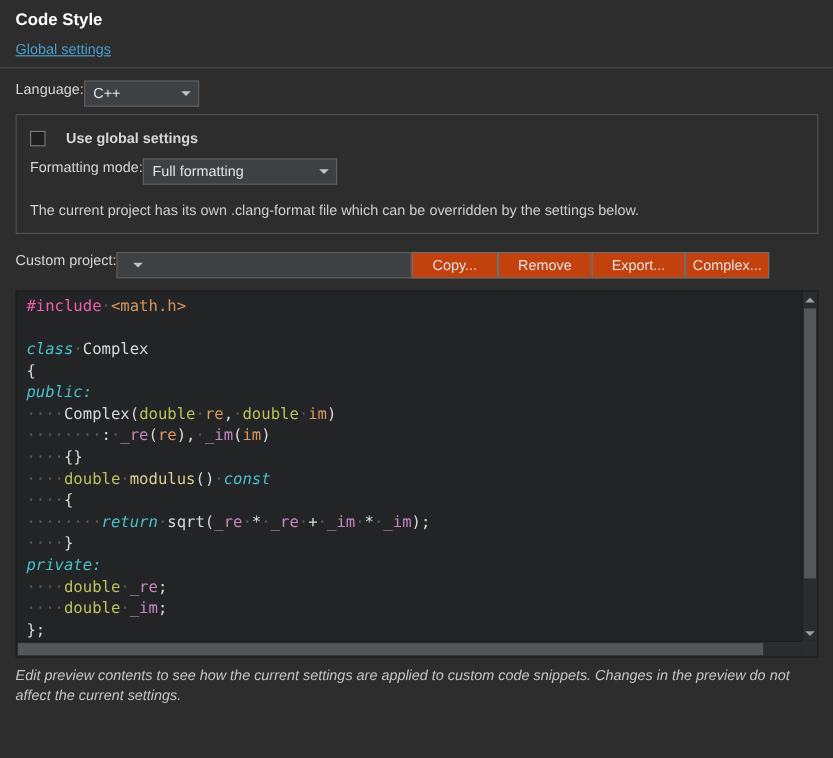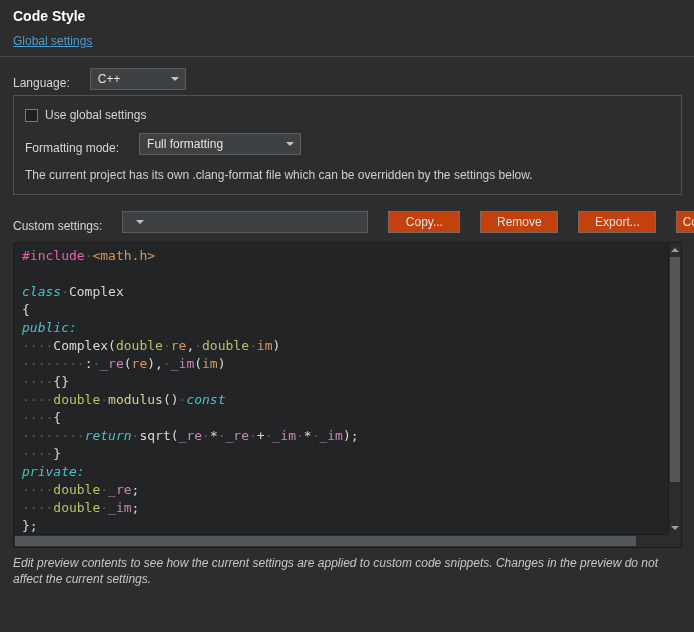--- a/index.html
+++ b/index.html
@@ -12,25 +12,25 @@
   html,body{margin:0;padding:0;}
   body{
     width:694px;height:632px;overflow:hidden;
     background:var(--panel-bg);
     font-family:"Liberation Sans",sans-serif;font-size:12px;color:#d6d6d6;
   }
   .panel{width:694px;height:519px;padding:8px 12px 0 13px;}
   .page-title{font-size:14px;font-weight:bold;color:#ffffff;}
   .global-link{display:inline-block;margin-top:10px;color:var(--link);text-decoration:underline;cursor:pointer;}
   .separator{height:1px;background:#4a4a4a;margin:8px -12px 0 -13px;}
-  .row{display:flex;align-items:flex-end;gap:20px;}
+  .row{display:flex;align-items:flex-start;gap:0;}
   .row-language{margin-top:10px;height:23px;}
   .clang-label{margin-top:12px;}
   .groupbox{margin-top:5px;border:1px solid #515151;padding:12px 10px 12px 11px;}
-  .check-row{display:flex;align-items:center;gap:7px;cursor:pointer;}
+  .check-row{display:flex;align-items:center;gap:17px;cursor:pointer;font-weight:bold;}
   .checkbox{width:13px;height:13px;background:#1f1f1f;border:1px solid #787878;position:relative;flex:none;}
   .checkbox.checked::after{
     content:"✓";position:absolute;left:0px;top:-2px;color:#ececec;font-size:12px;font-weight:bold;line-height:13px;
   }
   .fmt-row{margin-top:10px;height:23px;}
   .note{margin-top:13px;color:#cfcfcf;}
   .check2{margin-top:11px;}
   .combo{
     height:22px;background:#3e4143;border:1px solid #5c5c5c;
     display:flex;align-items:center;justify-content:space-between;
@@ -105,21 +105,21 @@
         <span class="combo-arrow"></span>
       </div>
     </div>
 
     <div class="note">The current project has its own .clang-format file which can be overridden by the settings below.</div>
 
 
   </div>
 
   <div class="row row-custom">
-    <span class="lbl">Custom settings:</span>
+    <span class="lbl">Custom project:</span>
     <div class="combo" style="width:246px">
       <span class="combo-arrow"></span>
     </div>
     <button class="btn" style="width:72px">Copy...</button>
     <button class="btn" style="width:78px">Remove</button>
     <button class="btn" style="width:78px">Export...</button>
     <button class="btn" style="width:70px">Complex...</button>
   </div>
 
   <div class="editor">

